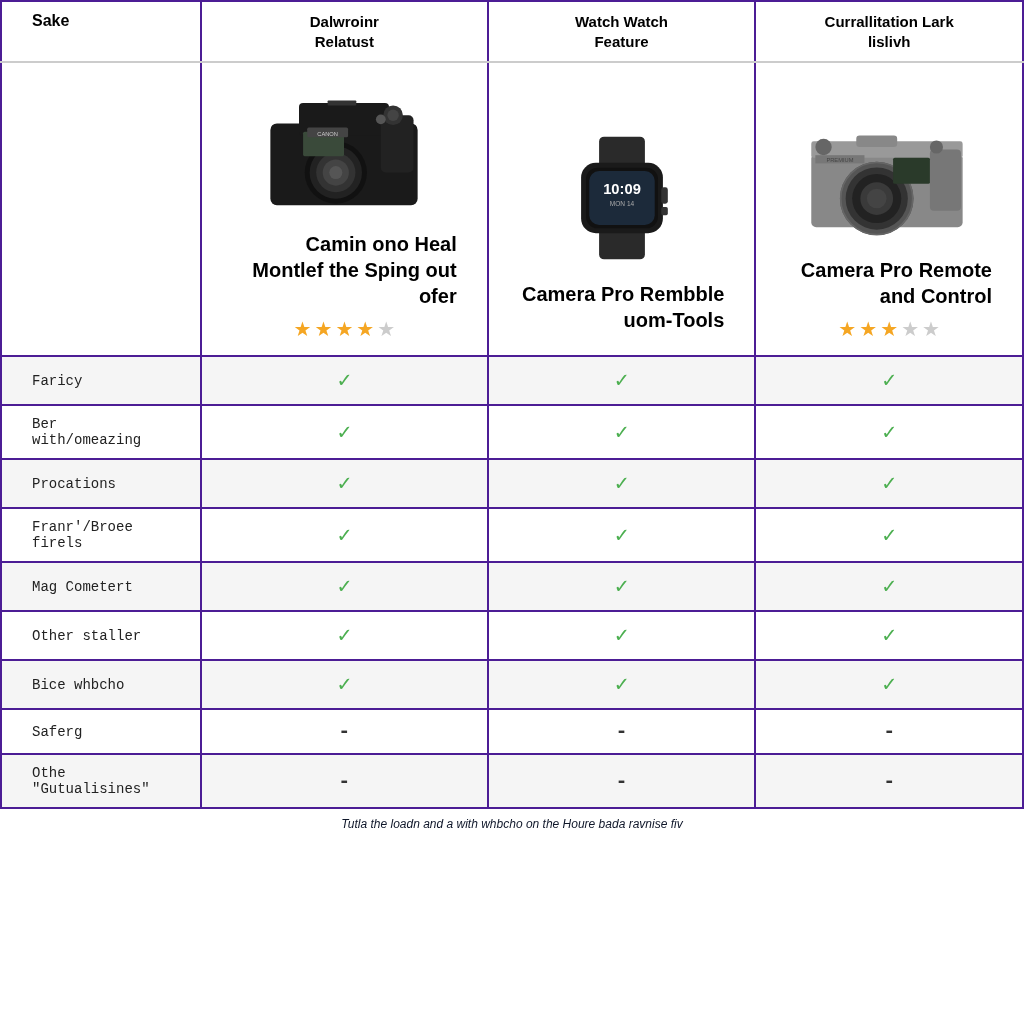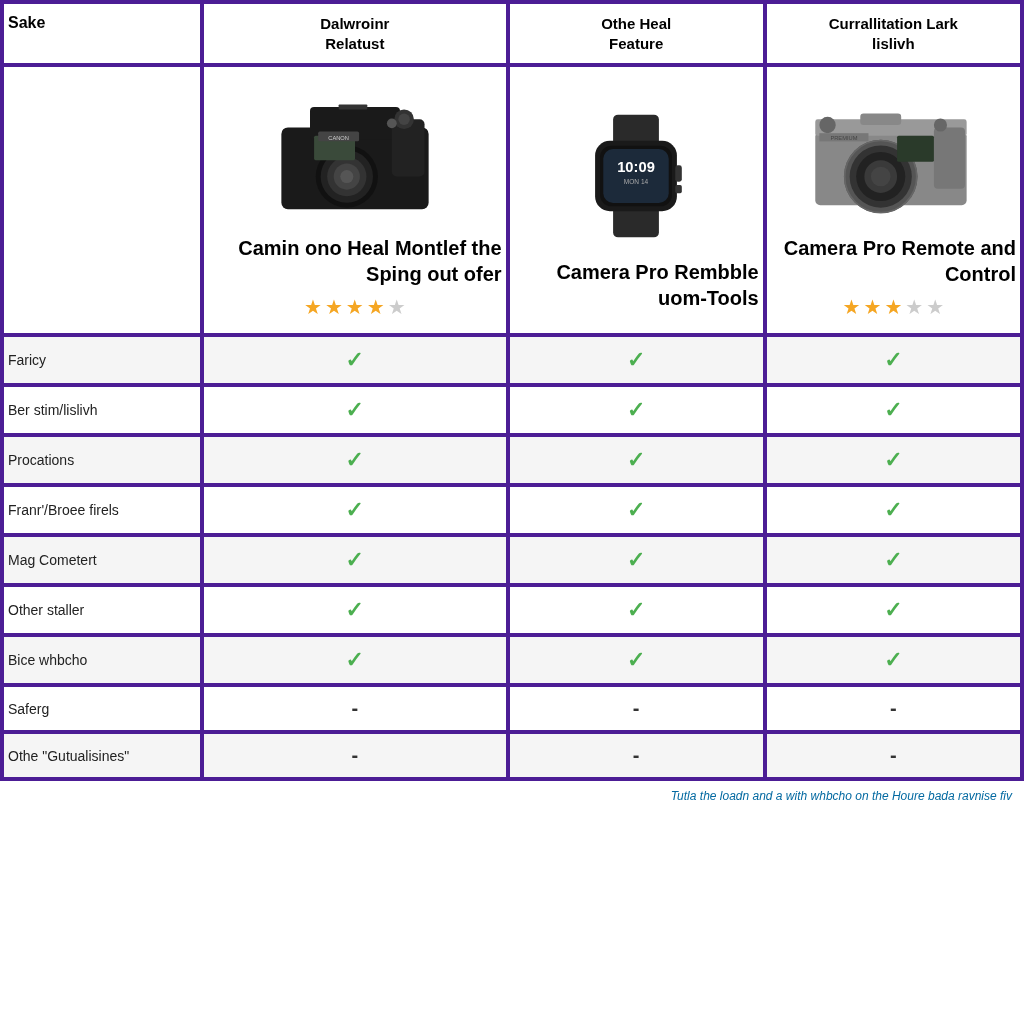--- a/index.html
+++ b/index.html
@@ -8,22 +8,22 @@
       background: #fff;
       width: 1024px;
       min-height: 1024px;
       overflow: hidden;
     }
     .comparison-table {
       width: 100%;
       border-collapse: collapse;
     }
     .comparison-table th, .comparison-table td {
-      border: 4px solid #4c1d95;
-      padding: 10px 4px;
+      border: 2px solid #4c1d95;
+      padding: 10px 30px;
       vertical-align: middle;
       text-align: center;
     }
     .comparison-table th:first-child,
     .comparison-table td:first-child {
       text-align: left;
       width: 200px;
       background: #fff;
     }
     .header-row th {
@@ -59,20 +59,21 @@
     .stars {
       display: flex;
       justify-content: center;
       gap: 3px;
       font-size: 20px;
     }
     .star-filled { color: #f5a623; }
     .star-empty { color: #ccc; }
     .feature-row td {
       font-size: 14px;
+      font-family: Liberation Mono, monospace;
     }
     .feature-row:nth-child(even) td {
       background: #f5f5f5;
     }
     .feature-row:nth-child(odd) td {
       background: #fff;
     }
     .checkmark {
       color: #4CAF50;
       font-size: 22px;
@@ -82,23 +83,23 @@
       color: #333;
       font-size: 20px;
       font-weight: bold;
     }
     .feature-label {
       font-size: 14px;
       font-weight: normal;
       color: #222;
     }
     .footer-note {
-      text-align: right;
+      text-align: center;
       font-size: 12px;
-      color: #0369a1;
+      color: #0f172a;
       padding: 8px 12px;
       font-style: italic;
     }
     .col-header-title {
       font-weight: bold;
       font-size: 15px;
       line-height: 1.3;
     }
     .sake-label {
       font-size: 16px;
@@ -115,21 +116,21 @@
         <span class="sake-label">Sake</span>
       </th>
       <th>
         <span class="col-header-title">
           <span>Dalwroinr</span><br>
           <span>Relatust</span>
         </span>
       </th>
       <th>
         <span class="col-header-title">
-          <span>Othe Heal</span><br>
+          <span>Watch Watch</span><br>
           <span>Feature</span>
         </span>
       </th>
       <th>
         <span class="col-header-title">
           <span>Currallitation Lark</span><br>
           <span>lislivh</span>
         </span>
       </th>
     </tr>
@@ -241,21 +242,21 @@
       </td>
     </tr>
 
     <tr class="feature-row">
       <td><span class="feature-label">Faricy</span></td>
       <td><span class="checkmark">✓</span></td>
       <td><span class="checkmark">✓</span></td>
       <td><span class="checkmark">✓</span></td>
     </tr>
     <tr class="feature-row">
-      <td><span class="feature-label">Ber stim/lislivh</span></td>
+      <td><span class="feature-label">Ber with/omeazing</span></td>
       <td><span class="checkmark">✓</span></td>
       <td><span class="checkmark">✓</span></td>
       <td><span class="checkmark">✓</span></td>
     </tr>
     <tr class="feature-row">
       <td><span class="feature-label">Procations</span></td>
       <td><span class="checkmark">✓</span></td>
       <td><span class="checkmark">✓</span></td>
       <td><span class="checkmark">✓</span></td>
     </tr>

